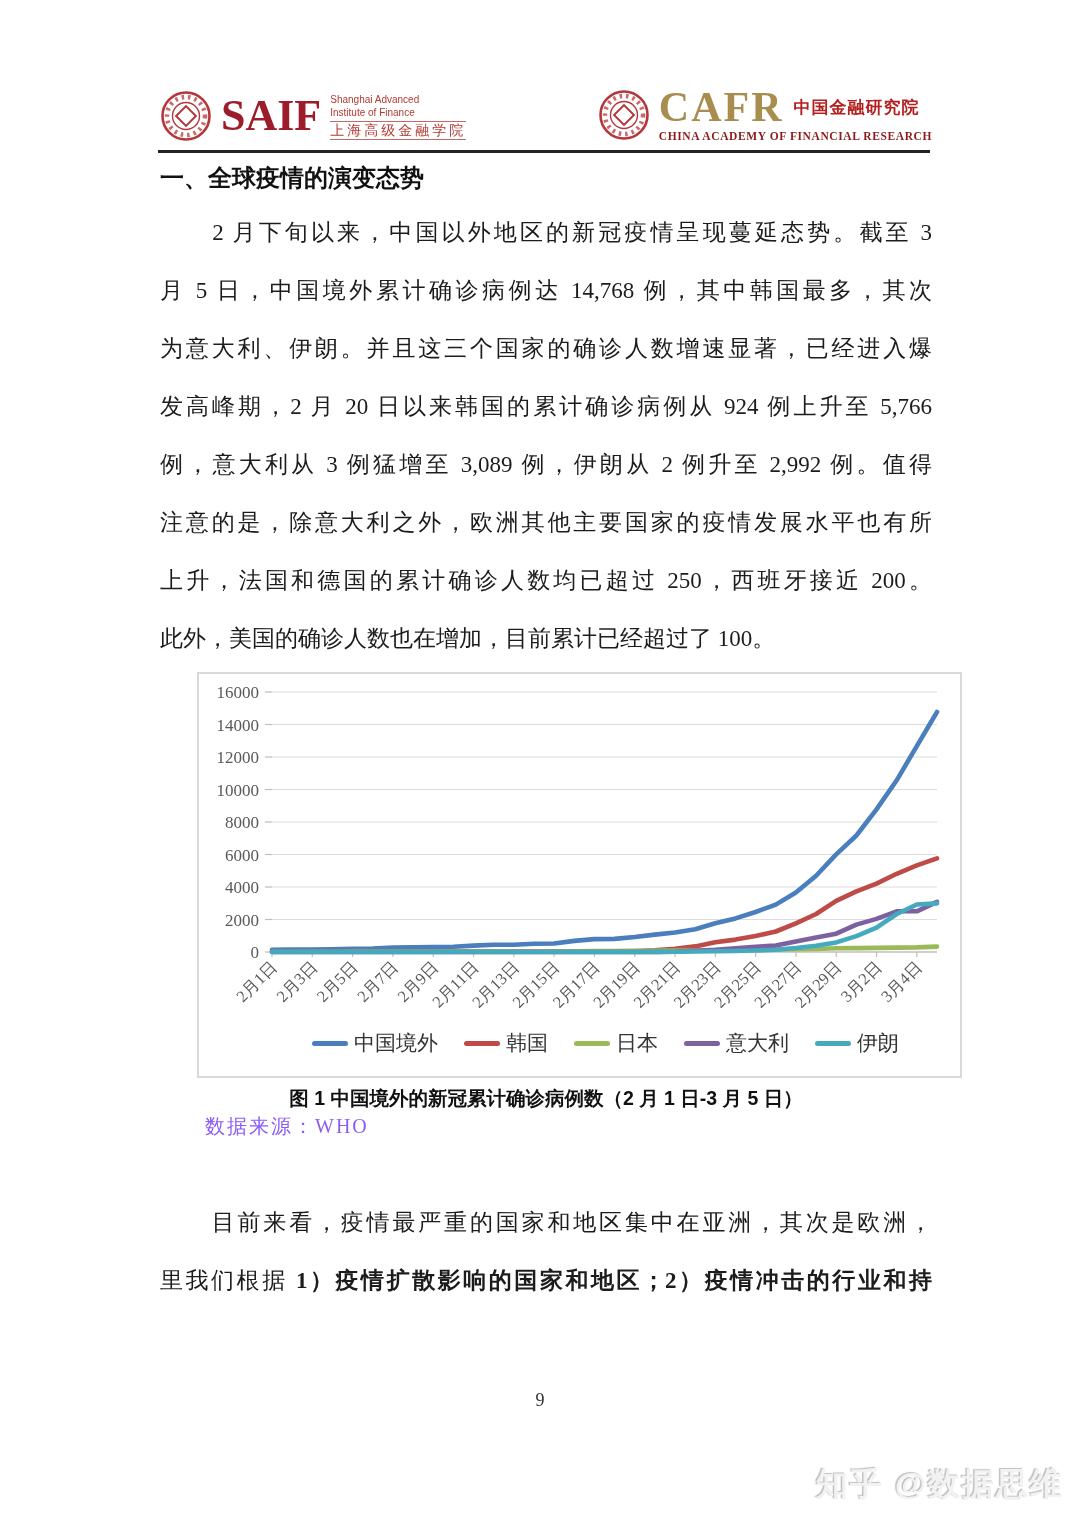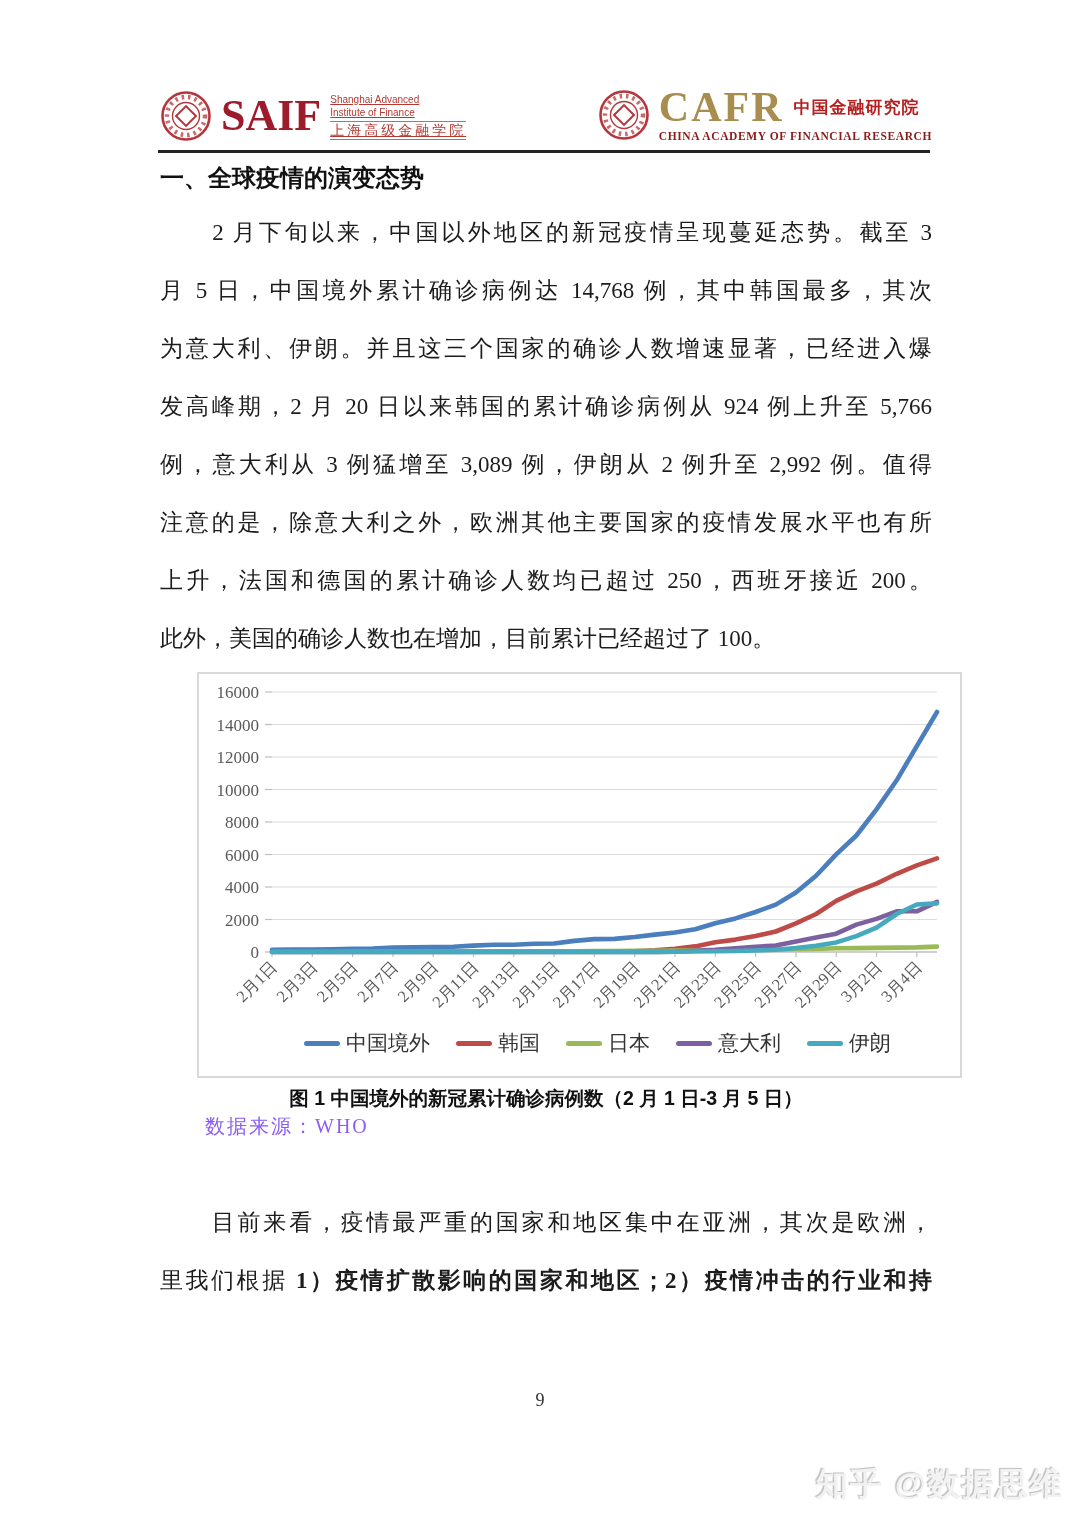--- a/index.html
+++ b/index.html
@@ -12,21 +12,21 @@
     color:#1f1f1f;
     overflow:hidden;
   }
   
   .header{position:absolute;left:160px;top:78px;width:772px;height:64px;
           display:flex;justify-content:space-between;align-items:flex-end;}
   .logo{display:flex;align-items:center;gap:9px;}
   .saif-acronym{font-family:"Liberation Serif",serif;font-weight:bold;
                 font-size:44px;line-height:44px;color:#9c1c2b;letter-spacing:0px;}
   .saif-text{font-family:"Liberation Sans",sans-serif;color:#b23a33;
-             font-size:10px;line-height:13px;white-space:nowrap;padding-top:2px;text-decoration:underline;}
+             font-size:10px;line-height:13px;white-space:nowrap;padding-top:2px;}
   .saif-text .rule-line{border-top:1px solid #c46a63;margin:2px 0;}
   .saif-cn{letter-spacing:3px;font-size:14px;}
   .cafr-acronym{font-family:"Liberation Serif",serif;font-weight:bold;
                 font-size:42px;line-height:40px;color:#a88d4f;letter-spacing:2px;}
   .cafr-col{display:flex;flex-direction:column;}
   .cafr-row{display:flex;align-items:center;gap:10px;}
   .cafr-cn{font-family:"Liberation Sans",sans-serif;font-weight:bold;
            font-size:17px;color:#b32020;letter-spacing:1px;}
   .cafr-en{font-family:"Liberation Serif",serif;font-weight:bold;
            font-size:11.5px;color:#8b1a1a;letter-spacing:0.6px;margin-top:3px;white-space:nowrap;}
@@ -41,21 +41,21 @@
   .para-1{top:204px;}
   .para-2{top:1194px;}
   .bline{height:58px;line-height:58px;font-size:23px;
          text-align:justify;text-align-last:justify;overflow:hidden;color:#1c1c1c;}
   .bline.endline{text-align-last:left;}
   .bline .b{font-weight:bold;}
   
   .chart-box{position:absolute;left:197px;top:672px;width:765px;height:406px;
              border:2px solid #d9d9d9;background:#fff;box-sizing:border-box;}
   .chart-box svg{display:block;}
-  .legend{position:absolute;left:0;top:352px;width:100%;height:34px;
+  .legend{position:absolute;left:8px;top:352px;width:100%;height:34px;
           display:flex;justify-content:center;align-items:center;gap:26px;padding-left:18px;}
   .legend-item{display:flex;align-items:center;gap:6px;}
   .legend-swatch{display:inline-block;width:36px;height:5px;border-radius:2.5px;}
   .legend-label{font-size:21px;color:#333;font-family:"Liberation Serif",serif;}
   
   .fig-caption{position:absolute;left:160px;top:1085px;width:772px;text-align:center;
                font-family:"Liberation Sans","DejaVu Sans",sans-serif;
                font-weight:bold;font-size:19.5px;color:#111;}
   .fig-source{position:absolute;left:205px;top:1113px;font-size:20px;
               letter-spacing:2px;color:#8b5cf6;}

